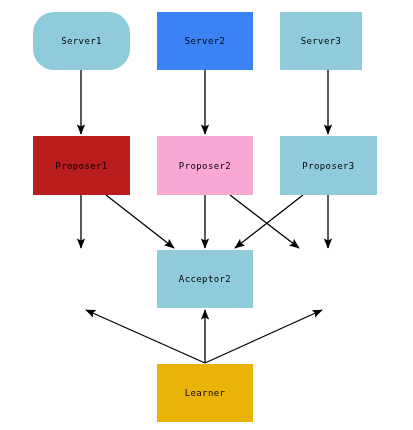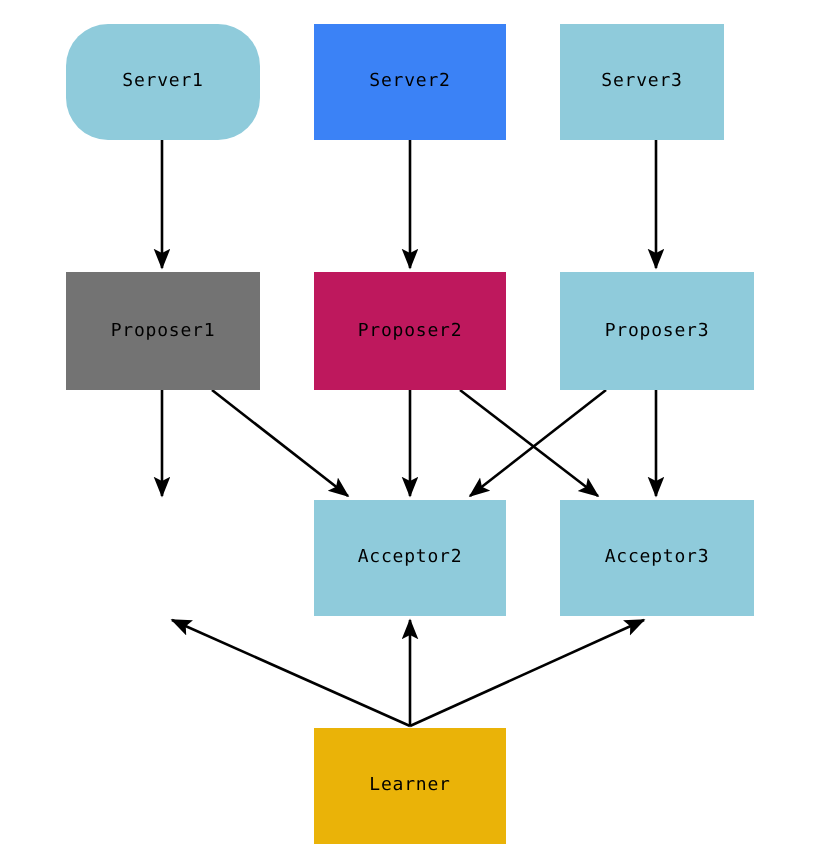--- a/index.html
+++ b/index.html
@@ -72,32 +72,29 @@
 
   <div class="node" style="left: 33px; top: 12px; width: 97px; height: 58px; background: rgb(143, 203, 219); color: rgb(0, 0, 0); border-radius: 21px;">
     <span class="node-label">Server1</span>
   </div>
   <div class="node" style="left: 157px; top: 12px; width: 96px; height: 58px; background: #3b82f6; color: rgb(0, 0, 0);">
     <span class="node-label">Server2</span>
   </div>
   <div class="node" style="left: 280px; top: 12px; width: 82px; height: 58px; background: rgb(143, 203, 219); color: rgb(0, 0, 0);">
     <span class="node-label">Server3</span>
   </div>
-  <div class="node" style="left: 33px; top: 136px; width: 97px; height: 59px; background: #737373; color: rgb(0, 0, 0);">
+  <div class="node" style="left: 33px; top: 136px; width: 97px; height: 59px; background: #b91c1c; color: rgb(0, 0, 0);">
     <span class="node-label">Proposer1</span>
   </div>
-  <div class="node" style="left: 157px; top: 136px; width: 96px; height: 59px; background: #be185d; color: rgb(0, 0, 0);">
+  <div class="node" style="left: 157px; top: 136px; width: 96px; height: 59px; background: #f9a8d4; color: rgb(0, 0, 0);">
     <span class="node-label">Proposer2</span>
   </div>
   <div class="node" style="left: 280px; top: 136px; width: 97px; height: 59px; background: rgb(143, 203, 219); color: rgb(0, 0, 0);">
     <span class="node-label">Proposer3</span>
   </div>
   <div class="node" style="left: 157px; top: 250px; width: 96px; height: 58px; background: rgb(143, 203, 219); color: rgb(0, 0, 0);">
     <span class="node-label">Acceptor2</span>
   </div>
-  <div class="node" style="left: 280px; top: 250px; width: 97px; height: 58px; background: rgb(143, 203, 219); color: rgb(0, 0, 0);">
-    <span class="node-label">Acceptor3</span>
-  </div>
   <div class="node" style="left: 157px; top: 364px; width: 96px; height: 58px; background: #eab308; color: rgb(0, 0, 0);">
     <span class="node-label">Learner</span>
   </div>
 
 </div>
 
 </body></html>

